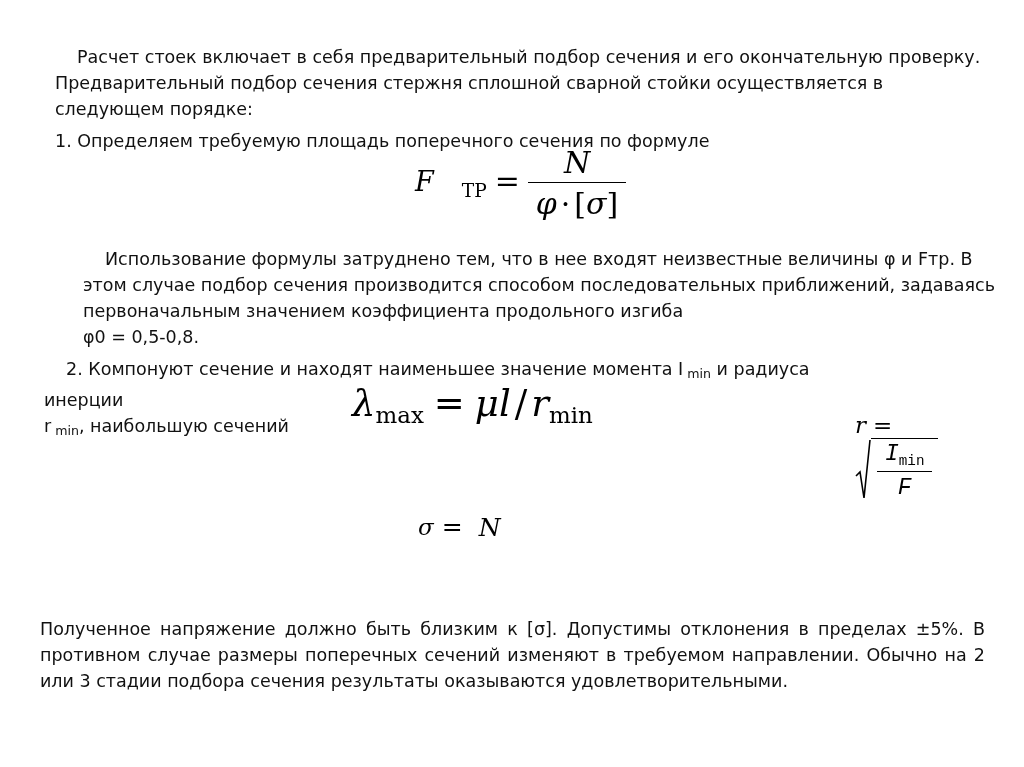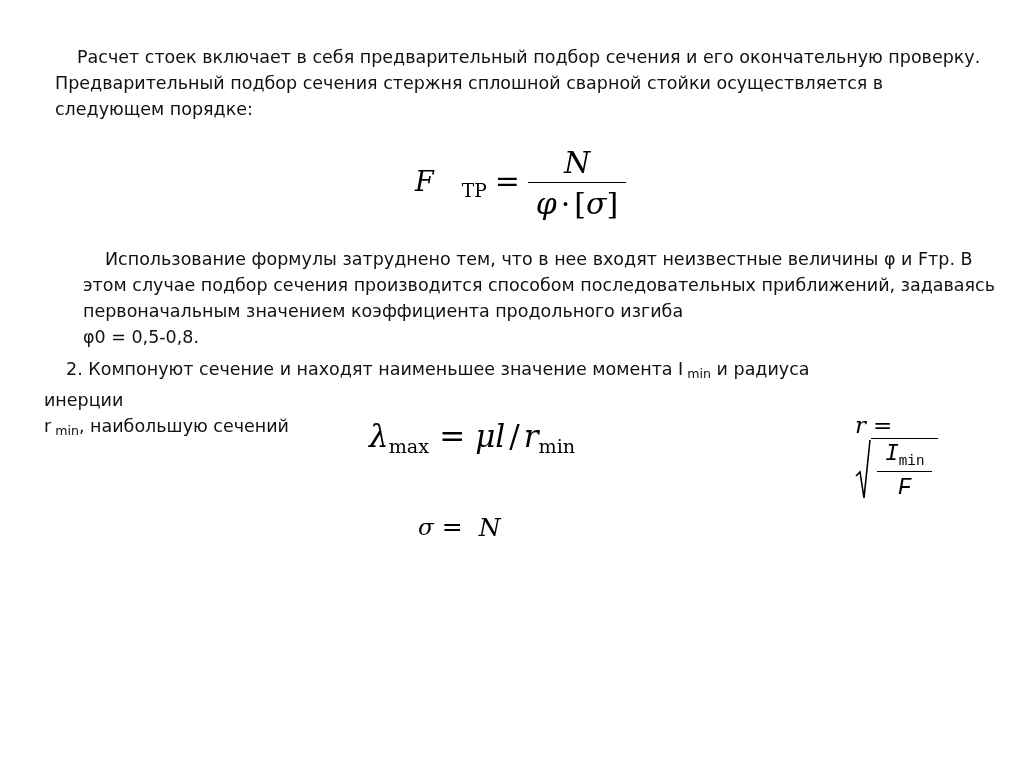--- a/index.html
+++ b/index.html
@@ -76,24 +76,23 @@
   #formula-ftr {
     left: 415px;
     top: 145px;
     font-size: 30px;
   }
   #formula-ftr .lhs { font-size: 27px; }
   #formula-ftr .eq { margin: 0 8px; font-style: normal; }
 
   
   #formula-lambda {
-    left: 369px;
+    left: 352px;
     top: 382px;
-    font-size: 31px;
-    margin-top: 36px;
+    font-size: 37px;
   }
   #formula-lambda .eq { margin: 0 10px; font-style: normal; }
   #formula-lambda .slash { font-style: normal; margin: 0 4px; }
 
   
   #formula-r {
     left: 855px;
     top: 412px;
     font-size: 23px;
   }
@@ -139,20 +138,21 @@
     vertical-align: -0.25em;
   }
 </style>
 </head>
 <body>
 
 <div class="page">
 
   <p class="para t1 indent">Расчет стоек включает в себя предварительный подбор сечения и его окончательную проверку. Предварительный подбор сечения стержня сплошной сварной стойки осуществляется в следующем порядке:</p>
 
+  <p class="para" style="left:55px; top:110px; width:930px;">1. Определяем требуемую площадь поперечного сечения по формуле</p>
 
   <div class="formula" id="formula-ftr">
     <span class="mi lhs">F</span><span class="subi">TP</span><span class="eq">=</span><span class="frac"><span class="num mi">N</span><span class="den"><span class="mi">φ</span><span class="bracket" style="margin:0 4px;">·</span><span class="bracket">[</span><span class="mi">σ</span><span class="bracket">]</span></span></span>
   </div>
 
   <p class="para t2 indent">
     <span>Использование формулы затруднено тем, что в нее входят неизвестные величины φ и Fтр. В этом случае подбор сечения производится способом последовательных приближений, задаваясь первоначальным значением коэффициента продольного изгиба</span><br>
     <span>φ0 = 0,5-0,8.</span>
   </p>
 
@@ -171,14 +171,15 @@
             <path d="M1 38 L5 34 L9 60 L15 2" stroke="#000" stroke-width="1.6" fill="none"></path>
           </svg>
         </span><span class="radicand"><span class="frac"><span class="num"><span class="mi">I</span><span class="sub">min</span></span><span class="den mi">F</span></span></span></span>
   </div>
 
 
   <div class="formula" id="formula-sigma">
     <span class="mi lhs">σ</span><span class="eq">=</span><span class="frac"><span class="num mi">N</span></span>
   </div>
 
+  <p class="para t5 justify">Полученное напряжение должно быть близким к [σ]. Допустимы отклонения в пределах ±5%. В противном случае размеры поперечных сечений изменяют в требуемом направлении. Обычно на 2 или 3 стадии подбора сечения результаты оказываются удовлетворительными.</p>
 
 </div>
 
 </body></html>

